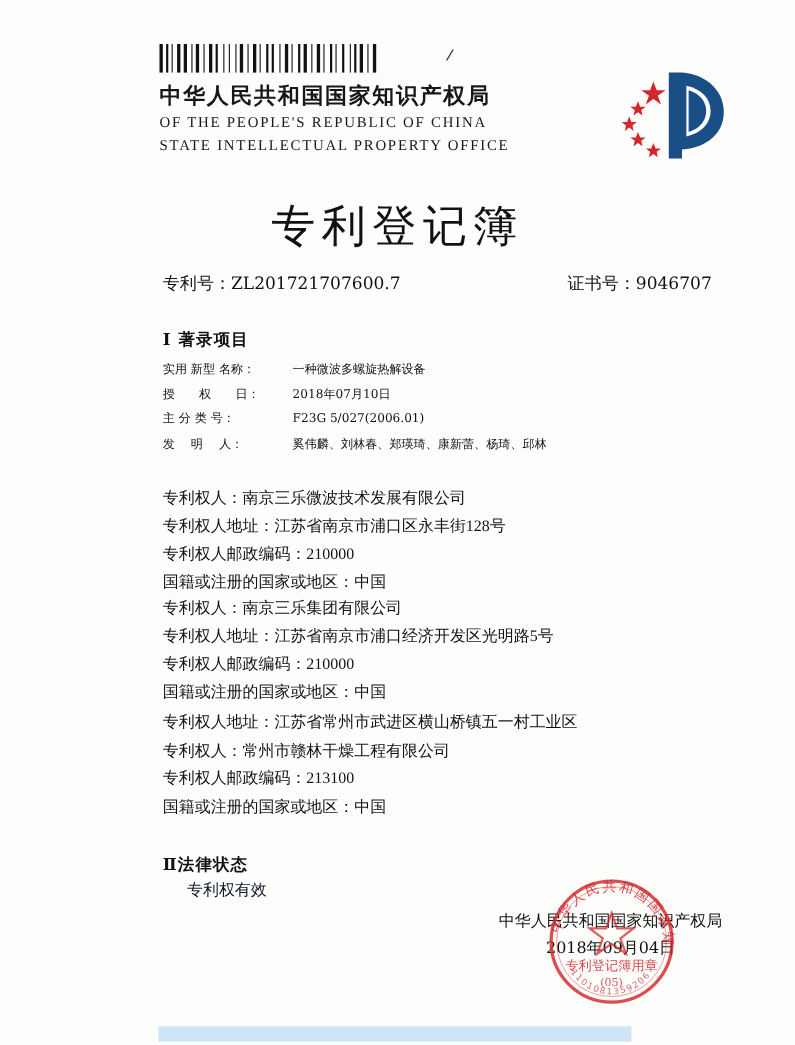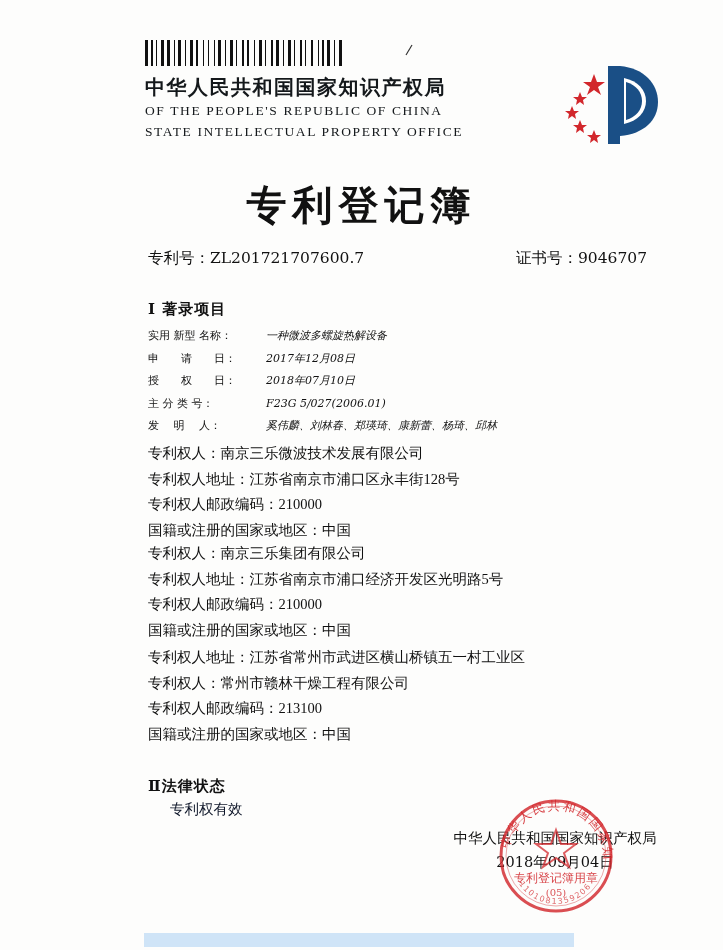--- a/index.html
+++ b/index.html
@@ -74,21 +74,21 @@
 
   
   .doc-title {
     position: absolute;
     left: 0;
     top: 178px;
     width: 723px;
     text-align: center;
     font-family: "DejaVu Serif", serif;
     font-size: 40px;
-    font-weight: bold;
+    font-weight: normal;
     letter-spacing: 6px;
     color: #111;
   }
 
   
   .numline {
     position: absolute;
     left: 148px;
     top: 248px;
     width: 480px;
@@ -127,21 +127,21 @@
     height: 22.5px;
     align-items: flex-start;
     line-height: 20px;
   }
   .blabel {
     width: 118px;
     flex: 0 0 118px;
     letter-spacing: 0px;
     white-space: nowrap;
   }
-  .bval { white-space: nowrap; font-style: italic; }
+  .bval { white-space: nowrap; }
 
   
   .holder {
     position: absolute;
     left: 148px;
     width: 520px;
     font-family: Liberation Serif, serif;
     font-size: 14.5px;
     color: #111;
     line-height: 25.5px;
@@ -310,24 +310,20 @@
     <span class="left"><span>专利号：</span><span>ZL201721707600.7</span></span>
     <span class="right"><span>证书号：</span><span>9046707</span></span>
   </div>
 
   <div class="sec" id="sec1">Ⅰ 著录项目</div>
 
   <div class="biblio" id="biblio">
       <div class="brow">
         <div class="blabel">实用 新型 名称：</div>
         <div class="bval">一种微波多螺旋热解设备</div>
-      </div>
-      <div class="brow">
-        <div class="blabel">申　　请　　日：</div>
-        <div class="bval">2017年12月08日</div>
       </div>
       <div class="brow">
         <div class="blabel">授　　权　　日：</div>
         <div class="bval">2018年07月10日</div>
       </div>
       <div class="brow">
         <div class="blabel">主 分 类 号：</div>
         <div class="bval">F23G 5/027(2006.01)</div>
       </div>
       <div class="brow">

